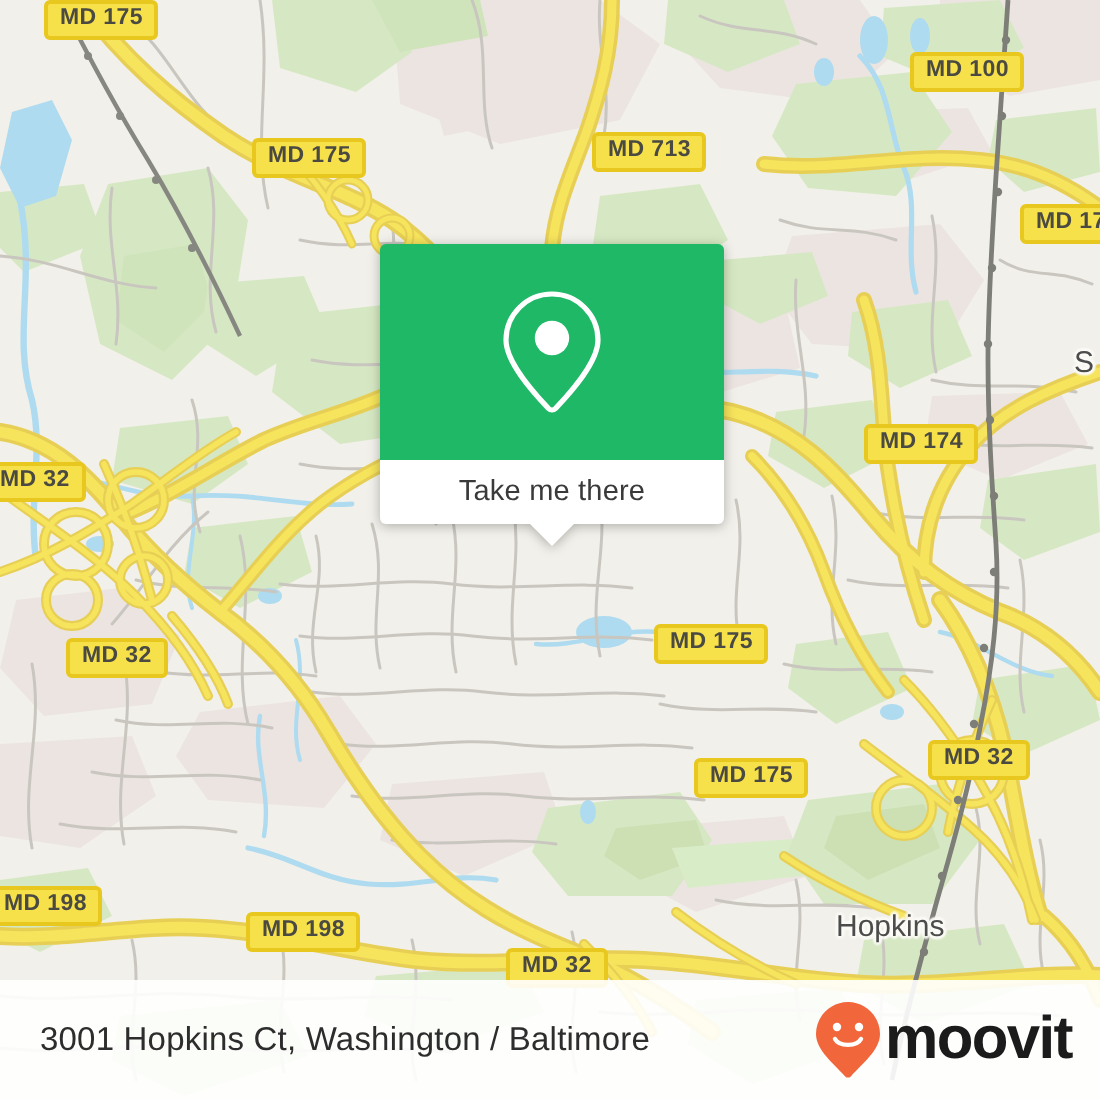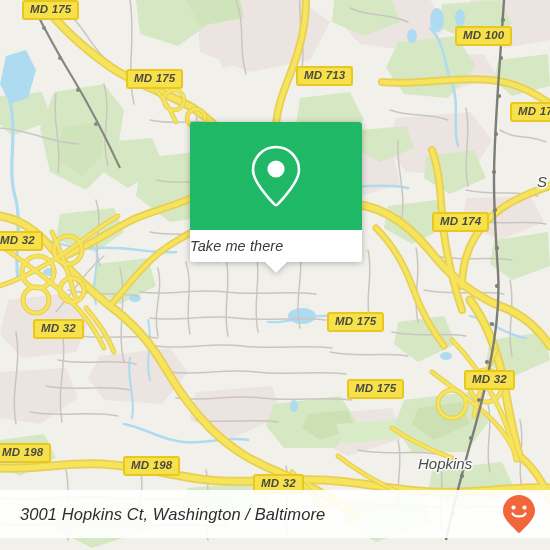--- a/index.html
+++ b/index.html
@@ -9,21 +9,20 @@
     background: #ffffff;
   }
   #stage {
     position: relative;
     width: 550px;
     height: 550px;
     overflow: hidden;
     font-family: "Liberation Sans", sans-serif;
     background: #f2f0ea;
     user-select: none;
-    font-style: italic;
   }
 
   
   #map-canvas {
     position: absolute;
     inset: 0;
     width: 550px;
     height: 550px;
   }
 
@@ -71,20 +70,21 @@
     display: flex;
     align-items: center;
     justify-content: center;
   }
   #popup-white {
     background: #ffffff;
     height: 32px;
     border-radius: 0 0 3px 3px;
     display: flex;
     align-items: center;
+    justify-content: center;
     position: relative;
   }
   #popup-cta {
     color: #3a3a3a;
     font-size: 14.5px;
     letter-spacing: .1px;
   }
   #popup-tail {
     position: absolute;
     left: 50%;
@@ -110,21 +110,21 @@
       0 2px 2px rgba(250,250,245,.95), 0 -2px 2px rgba(250,250,245,.95),
       1px 1px 2px rgba(250,250,245,.95), -1px -1px 2px rgba(250,250,245,.95);
   }
 
   
   #bottom-bar {
     position: absolute;
     left: 0;
     top: 490px;
     width: 550px;
-    height: 48px;
+    height: 60px;
     background: rgba(255,255,255,.90);
     display: flex;
     align-items: center;
     justify-content: space-between;
     box-sizing: border-box;
     padding: 0 14px 0 20px;
     overflow: hidden;
   }
   #address-text {
     font-size: 16.5px;
@@ -462,16 +462,17 @@
 
     <div id="brand-logo">
       <svg width="34" height="40" viewBox="0 0 34 40">
         <path d="M17 1 C8.2 1 1 8.2 1 17 C1 25 10 32 15.6 38.2
                  C16.4 39 17.6 39 18.4 38.2 C24 32 33 25 33 17
                  C33 8.2 25.8 1 17 1 Z" fill="#f2663c"></path>
         <circle cx="11.5" cy="13.5" r="2.1" fill="#ffffff"></circle>
         <circle cx="22.5" cy="13.5" r="2.1" fill="#ffffff"></circle>
         <path d="M10.5 19.5 C12.6 23.4 21.4 23.4 23.5 19.5" fill="none" stroke="#ffffff" stroke-width="2.2" stroke-linecap="round"></path>
       </svg>
+      <span id="brand-wordmark">moovit</span>
     </div>
   </div>
 
 </div>
 
 </body></html>

